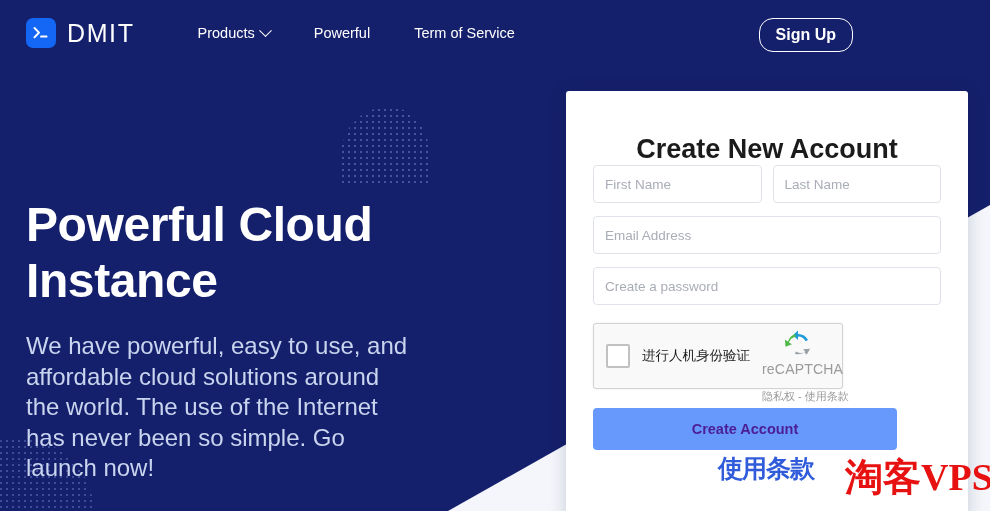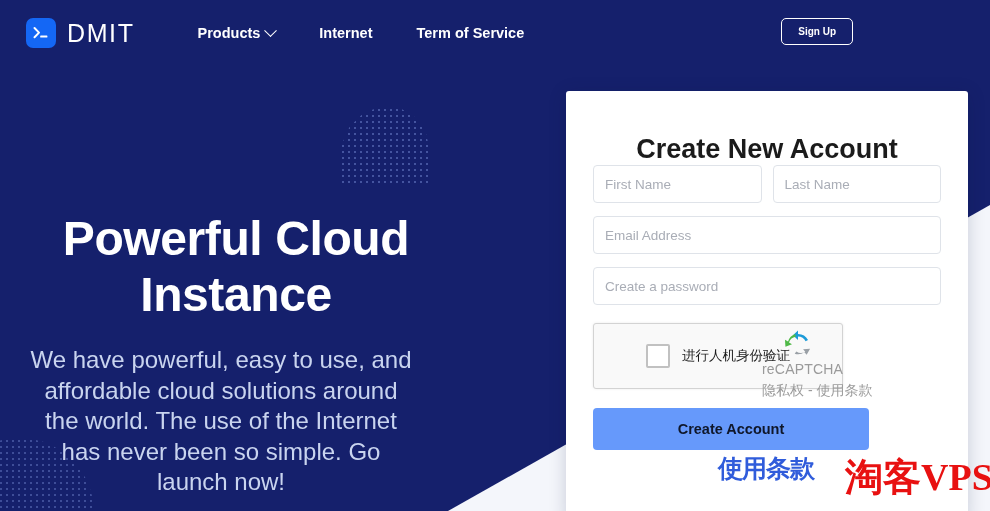--- a/index.html
+++ b/index.html
@@ -89,56 +89,55 @@
   }
   .nav-links {
     display: flex;
     align-items: center;
     margin-left: 63px;
     gap: 44px;
   }
   .nav-link {
     color: #ffffff;
     font-size: 14.5px;
-    font-weight: bold;
+    font-weight: normal;
     text-decoration: none;
     display: flex;
     align-items: center;
     gap: 6px;
     white-space: nowrap;
     cursor: pointer;
   }
   .caret {
     display: inline-block;
     width: 9px; height: 9px;
     border-right: 1.8px solid #ffffff;
     border-bottom: 1.8px solid #ffffff;
     transform: rotate(45deg) translate(-2px, -2px);
   }
   .signup-btn {
     position: absolute;
     right: 24px; top: 18px;
     padding: 7px 16px;
     border: 1.5px solid #ffffff;
-    border-radius: 5px;
+    border-radius: 14px;
     background: transparent;
     color: #ffffff;
-    font-size: 10px;
+    font-size: 16px;
     font-weight: bold;
     cursor: pointer;
     font-family: "Liberation Sans", sans-serif;
   }
 
   
   .hero-copy {
     position: absolute;
-    left: 26px; top: 211px;
+    left: 26px; top: 197px;
     width: 420px;
     z-index: 5;
-    text-align: center;
   }
   .hero-title {
     color: #ffffff;
     font-size: 48px;
     line-height: 56px;
     font-weight: bold;
     letter-spacing: -0.4px;
   }
   .hero-sub {
     margin-top: 22px;
@@ -193,21 +192,20 @@
     margin-top: 18px;
     width: 250px;
     height: 66px;
     background: #f9f9f9;
     border: 1px solid #d3d3d3;
     border-radius: 3px;
     box-shadow: 0 0 3px rgba(0,0,0,.08);
     display: flex;
     align-items: center;
     position: relative;
-    padding-left: 40px;
   }
   .rc-box {
     width: 24px; height: 24px;
     border: 2px solid #c1c1c1;
     background: #fff;
     border-radius: 2px;
     margin-left: 12px;
     cursor: pointer;
     flex: 0 0 auto;
   }
@@ -223,35 +221,35 @@
     text-align: center;
   }
   .rc-logo { display: block; margin: 0 auto; }
   .rc-brand {
     font-size: 14px;
     color: #9a9a9a;
     letter-spacing: .2px;
     margin-top: 1px;
   }
   .rc-legal {
-    font-size: 14px;
+    font-size: 11px;
     color: #9a9a9a;
-    margin-top: 5px;
+    margin-top: 12px;
     white-space: nowrap;
   }
 
   
   .submit-btn {
     margin-top: 19px;
-    width: 276px;
+    width: 304px;
     height: 42px;
     background: #6699fb;
     border: none;
     border-radius: 4px;
-    color: #0f172a;
+    color: #4c1d95;
     font-size: 14.5px;
     font-weight: bold;
     cursor: pointer;
     font-family: "Liberation Sans", sans-serif;
   }
 
   
   .wm-blue {
     position: absolute;
     left: 718px; top: 452px;
@@ -298,21 +296,21 @@
       </span>
       <span class="brand-name">DMIT</span>
     </div>
 
     <div class="nav-links">
       <a class="nav-link" href="#">
         <span>Products</span>
         <i class="caret"></i>
       </a>
       <a class="nav-link" href="#">
-        <span>Internet</span>
+        <span>Powerful</span>
       </a>
       <a class="nav-link" href="#">
         <span>Term of Service</span>
       </a>
     </div>
 
     <button class="signup-btn">Sign Up</button>
   </div>
 
   <div class="hero-copy">

